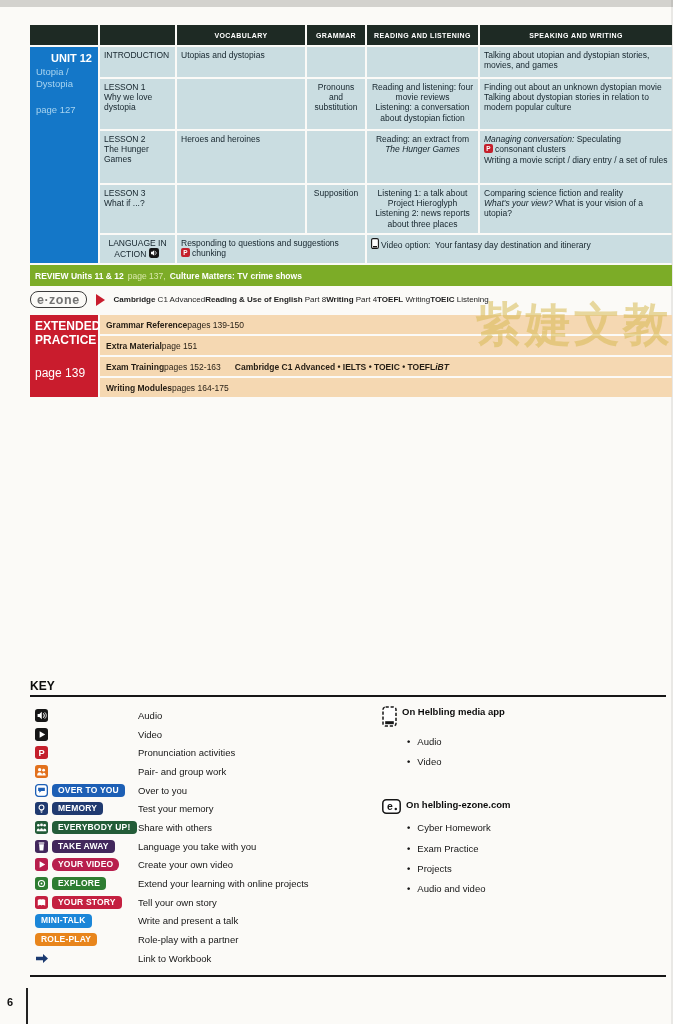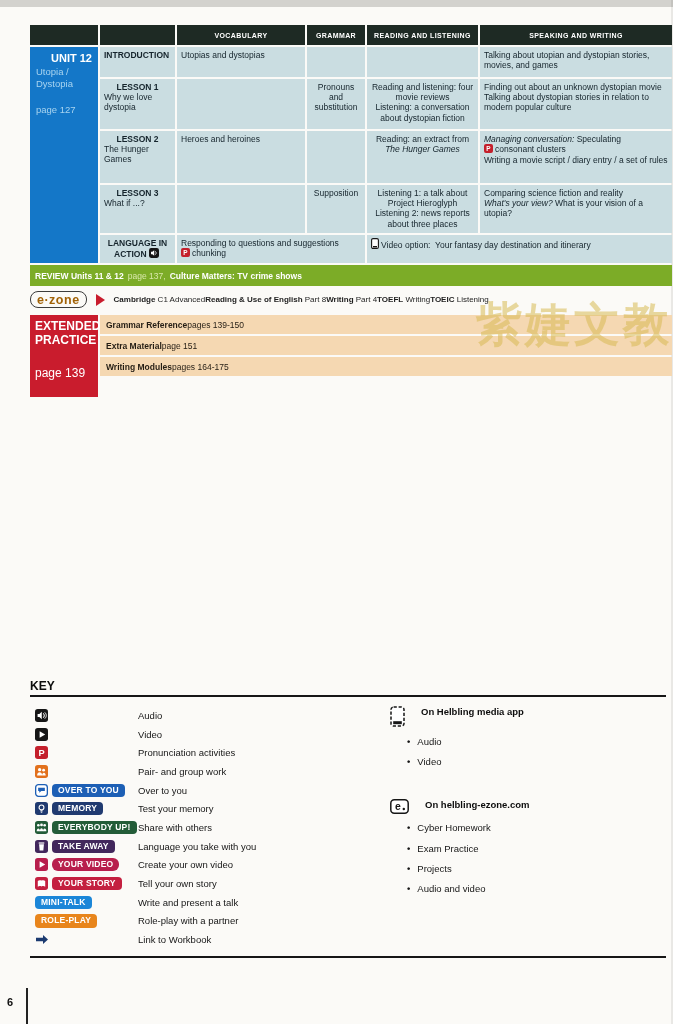--- a/index.html
+++ b/index.html
@@ -8,39 +8,39 @@
   .scan-top{position:absolute;top:0;left:0;right:0;height:7px;background:#d3d2ce;}
   .scan-right{position:absolute;top:0;right:0;width:2px;height:100%;background:rgba(0,0,0,0.07);}
 
   
   .toc{position:absolute;left:30px;top:25px;width:642px;}
   .grid{display:grid;grid-template-columns:68px 75px 128px 58px 111px 192px;
         grid-template-rows:20px 30px 50px 52px 48px 28px;gap:2px;}
   .hcell{background:#1e2a24;color:#fff;font-size:7px;font-weight:bold;letter-spacing:.4px;
          display:flex;align-items:center;justify-content:center;text-align:center;}
   .cell{background:#cadde1;font-size:8.5px;line-height:1.2;padding:3px 4px;color:#15242c;}
-  .cell .b{font-weight:bold;text-align:center;}
+  .cell .b{font-weight:normal;}
   .ctr{text-align:center;}
   .cell div{margin:0;}
   .unit-cell{grid-area:2/1/7/2;background:#1477c8;padding:5px 6px;}
   .unit-title{color:#fff;font-weight:bold;font-size:11px;margin-bottom:2px;text-align:right;}
   .unit-sub{color:#a8d4f0;font-size:9.5px;line-height:1.25;}
   .unit-page{color:#a8d4f0;font-size:9.5px;margin-top:14px;}
   .liacell{display:flex;align-items:center;justify-content:center;text-align:center;}
   .ital{font-style:italic;}
   .mini-icon{display:inline-block;vertical-align:-1px;margin-right:2px;}
 
   
   .review-bar{margin-top:2px;height:17px;background:#7cac27;display:flex;align-items:center;
               padding:2px 5px;font-size:8.5px;color:#fff;}
   .review-bar .b{font-weight:bold;}
   .rv-page{color:#d9e8ab;margin:0 4px;}
   .ezone-row{margin-top:2px;height:23px;display:flex;align-items:center;gap:9px;}
   .ez-logo{border:1.6px solid #3d3d3d;border-radius:8px;height:15px;display:flex;align-items:center;
-           padding:0 6px;font-size:12.5px;font-weight:bold;color:#a16207;letter-spacing:.5px;}
+           padding:0 6px;font-size:12.5px;font-weight:bold;color:#737373;letter-spacing:.5px;}
   .ez-tri{width:0;height:0;border-left:9px solid #c91c2d;border-top:6px solid transparent;
           border-bottom:6px solid transparent;}
   .ez-items{display:flex;font-size:8px;color:#1d1d1d;}
   .ez-items b{font-weight:bold;}
   .ext-grid{margin-top:4px;display:grid;grid-template-columns:68px 572px;
             grid-template-rows:repeat(4,19px);gap:2px;}
   .ext-label{grid-area:1/1/5/2;background:#c91c2d;color:#fff;padding:4px 5px;font-size:12px;line-height:1.2;}
   .ext-label .b{font-weight:bold;}
   .ext-page{margin-top:18px;}
   .ext-row{background:#f5d8b2;display:flex;align-items:center;padding:0 6px;font-size:8.5px;color:#241d14;}
@@ -56,21 +56,21 @@
   .key-title{font-size:12px;font-weight:bold;color:#0d0d0d;}
   .key-rule{border-top:2.5px solid #161616;margin-top:2px;}
   .key-body{position:relative;margin-top:9px;padding-left:5px;}
   .key-row{display:flex;align-items:center;height:18.7px;}
   .key-iconzone{width:103px;display:flex;align-items:center;gap:4px;flex-shrink:0;}
   .key-label{font-size:9.5px;color:#161616;}
   .badge{color:#fff;font-weight:bold;font-size:8.5px;padding:1px 6px 2px;border-radius:4px;
          letter-spacing:.2px;white-space:nowrap;line-height:1.2;}
   .ic{display:inline-flex;align-items:center;}
   .key-right{position:absolute;left:352px;top:0;width:282px;}
-  .key-group-head{display:flex;align-items:flex-start;gap:16px;font-size:9.5px;font-weight:bold;color:#0d0d0d;margin-left:8px;}
+  .key-group-head{display:flex;align-items:flex-start;gap:5px;font-size:9.5px;font-weight:bold;color:#0d0d0d;}
   .key-bullets{margin-left:25px;margin-top:4px;}
   .key-bullet{display:flex;align-items:center;gap:7px;height:20.3px;font-size:9.5px;color:#161616;}
   .key-bullet .dot{font-weight:bold;}
   .key-bottom-rule{border-top:2px solid #161616;margin-top:7px;}
 
   .pageno{position:absolute;left:7px;top:996px;font-size:11px;font-weight:bold;color:#111;}
   .pageno-rule{position:absolute;left:26px;top:988px;width:1.5px;height:36px;background:#222;}
 </style>
 </head>
 <body>
@@ -206,20 +206,26 @@
       </div>
       <div class="ext-row">
         <b>Grammar Reference</b>
           <span> pages 139-150</span>
         </div>
       <div class="ext-row">
         <b>Extra Material</b>
           <span> page 151</span>
         </div>
       <div class="ext-row">
+        <b>Exam Training</b>
+          <span> pages 152-163</span>
+        <b class="gap">Cambridge C1 Advanced • IELTS • TOEIC • TOEFL </b>
+          <span class="ibt">iBT</span>
+        </div>
+      <div class="ext-row">
         <b>Writing Modules</b>
           <span> pages 164-175</span>
         </div>
     </div>
   </div>
 
   <div class="watermark">紫婕文教</div>
 
   <div class="key">
     <div class="key-title">KEY</div>
@@ -340,20 +346,33 @@
                 </svg>
               </span>
               <span class="badge" style="background: rgb(184, 31, 77); border-radius: 6px;">YOUR VIDEO</span>
             </span>
             <span class="key-label">Create your own video</span>
           </div>
           <div class="key-row">
             <span class="key-iconzone">
               <span class="ic">
                 <svg width="13" height="13" viewBox="0 0 14 14">
+                  <rect width="14" height="14" rx="3" fill="#2e7d32"></rect>
+                  <circle cx="7" cy="7" r="3.3" fill="none" stroke="#fff" stroke-width="1.2"></circle>
+                  <circle cx="7" cy="7" r="1" fill="#fff"></circle>
+                </svg>
+              </span>
+              <span class="badge" style="background: rgb(46, 125, 50);">EXPLORE</span>
+            </span>
+            <span class="key-label">Extend your learning with online projects</span>
+          </div>
+          <div class="key-row">
+            <span class="key-iconzone">
+              <span class="ic">
+                <svg width="13" height="13" viewBox="0 0 14 14">
                   <rect width="14" height="14" rx="3" fill="#c42040"></rect>
                   <path d="M3 10.5c1.2-.9 2.6-.9 4-.3 1.4-.6 2.8-.6 4 .3V4.2c-1.2-.9-2.6-.9-4-.3-1.4-.6-2.8-.6-4 .3z" fill="#fff"></path>
                 </svg>
               </span>
               <span class="badge" style="background: rgb(196, 32, 64);">YOUR STORY</span>
             </span>
             <span class="key-label">Tell your own story</span>
           </div>
           <div class="key-row">
             <span class="key-iconzone">

